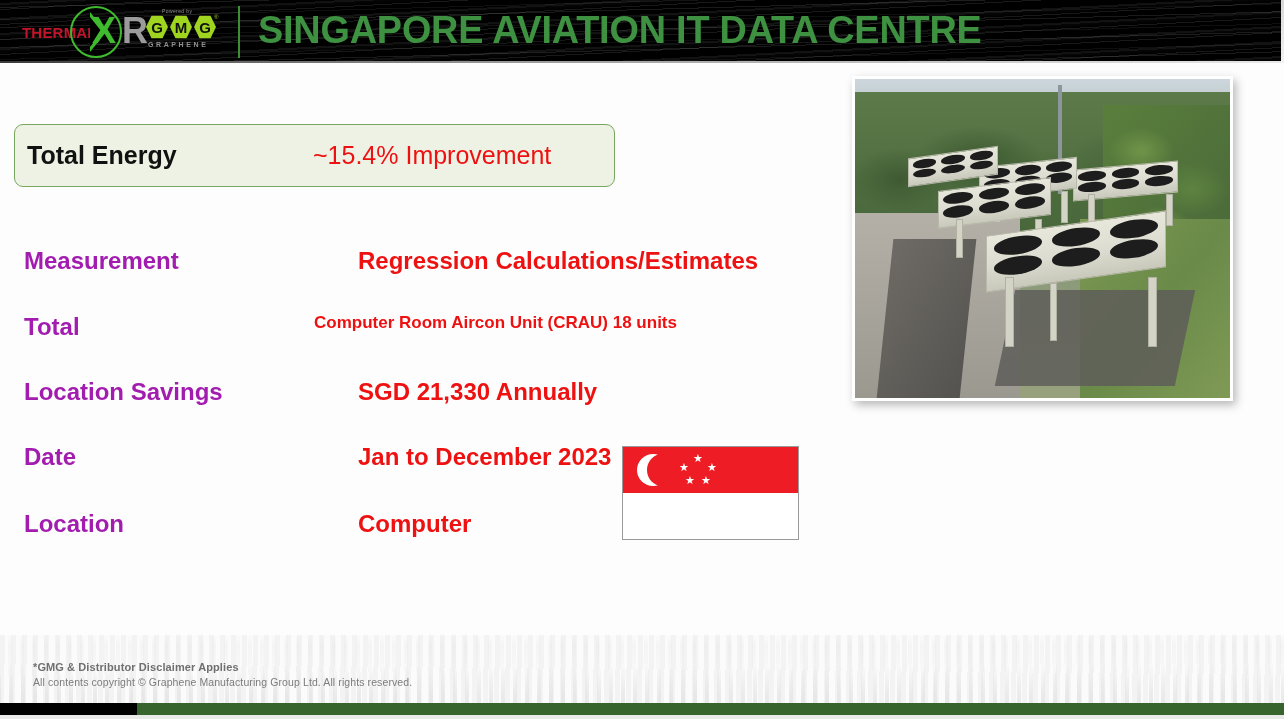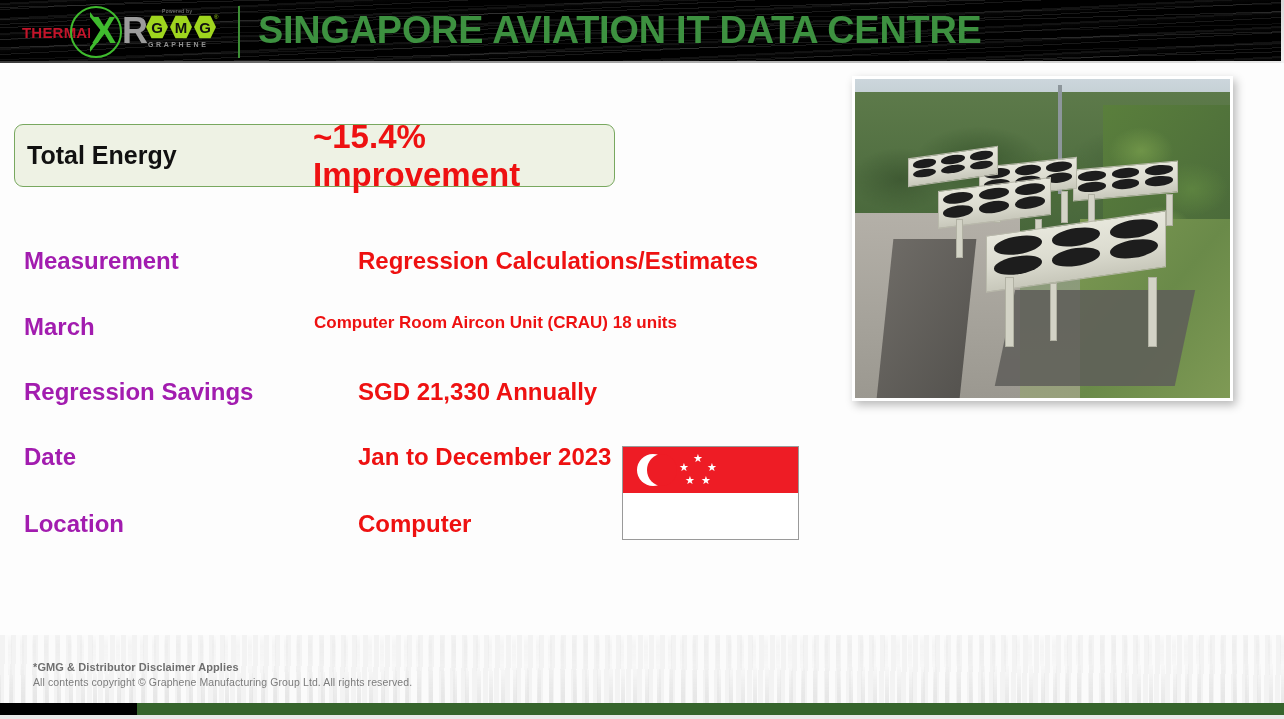--- a/index.html
+++ b/index.html
@@ -147,21 +147,21 @@
     border: 1.5px solid #78a85f;
     border-radius: 9px;
     display: flex; align-items: center;
   }
   .highlight-label {
     position: absolute; left: 12px;
     font-size: 25px; font-weight: bold; color: #111111;
   }
   .highlight-value {
     position: absolute; left: 298px;
-    font-size: 33px; font-weight: bold; color: #ee1111;
+    font-size: 25px; font-weight: normal; color: #ee1111;
   }
 
   
   .spec-list { position: absolute; left: 0; top: 0; width: 100%; }
   .spec-row { position: absolute; left: 0; width: 820px; }
   .spec-label {
     position: absolute; left: 24px;
     font-size: 24px; font-weight: bold; color: #a21caf;
     white-space: nowrap;
   }
@@ -354,25 +354,25 @@
     <div class="highlight-label">Total Energy</div>
     <div class="highlight-value">~15.4% Improvement</div>
   </div>
 
   <div class="spec-list">
       <div class="spec-row" style="top: 247px;">
         <div class="spec-label">Measurement</div>
         <div class="spec-value size-lg">Regression Calculations/Estimates</div>
       </div>
       <div class="spec-row" style="top: 313px;">
-        <div class="spec-label">March</div>
+        <div class="spec-label">Total</div>
         <div class="spec-value size-sm">Computer Room Aircon Unit (CRAU) 18 units</div>
       </div>
       <div class="spec-row" style="top: 378px;">
-        <div class="spec-label">Regression Savings</div>
+        <div class="spec-label">Location Savings</div>
         <div class="spec-value size-lg">SGD  21,330 Annually</div>
       </div>
       <div class="spec-row" style="top: 443px;">
         <div class="spec-label">Date</div>
         <div class="spec-value size-lg">Jan to December 2023</div>
       </div>
       <div class="spec-row" style="top: 510px;">
         <div class="spec-label">Location</div>
         <div class="spec-value size-lg">Computer</div>
       </div>

